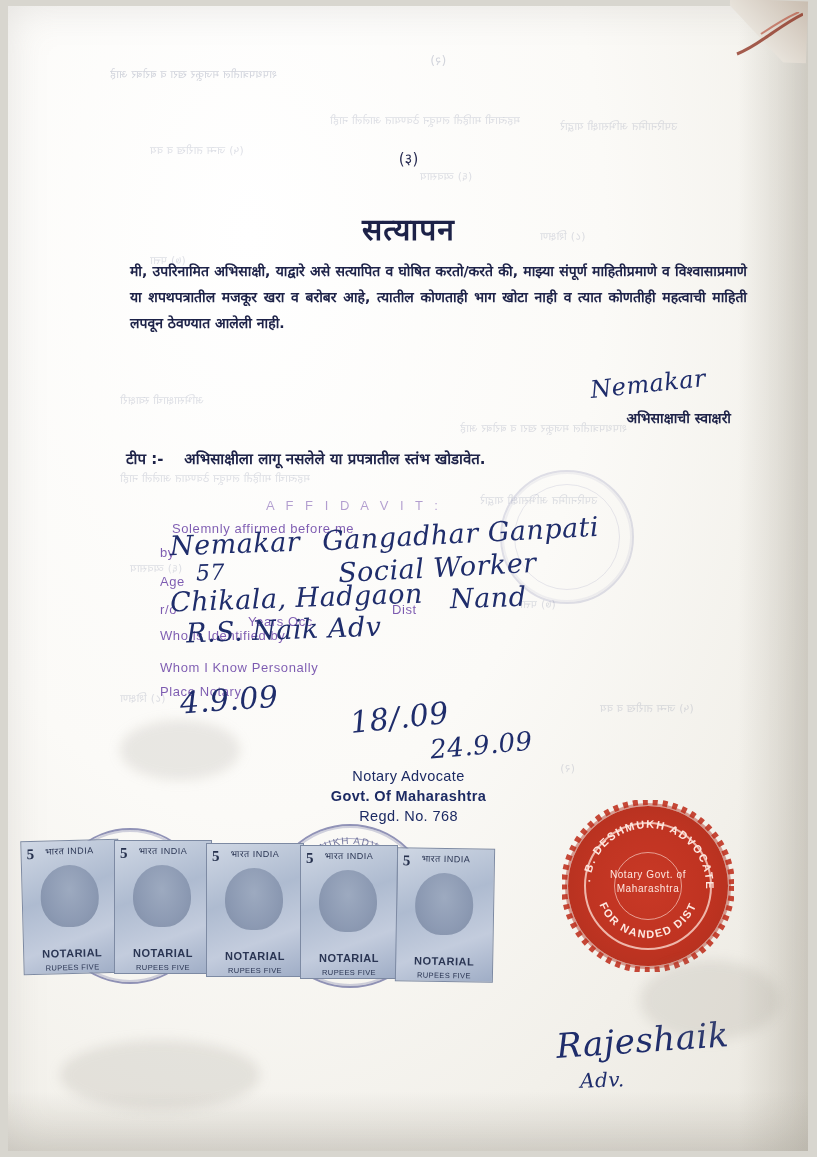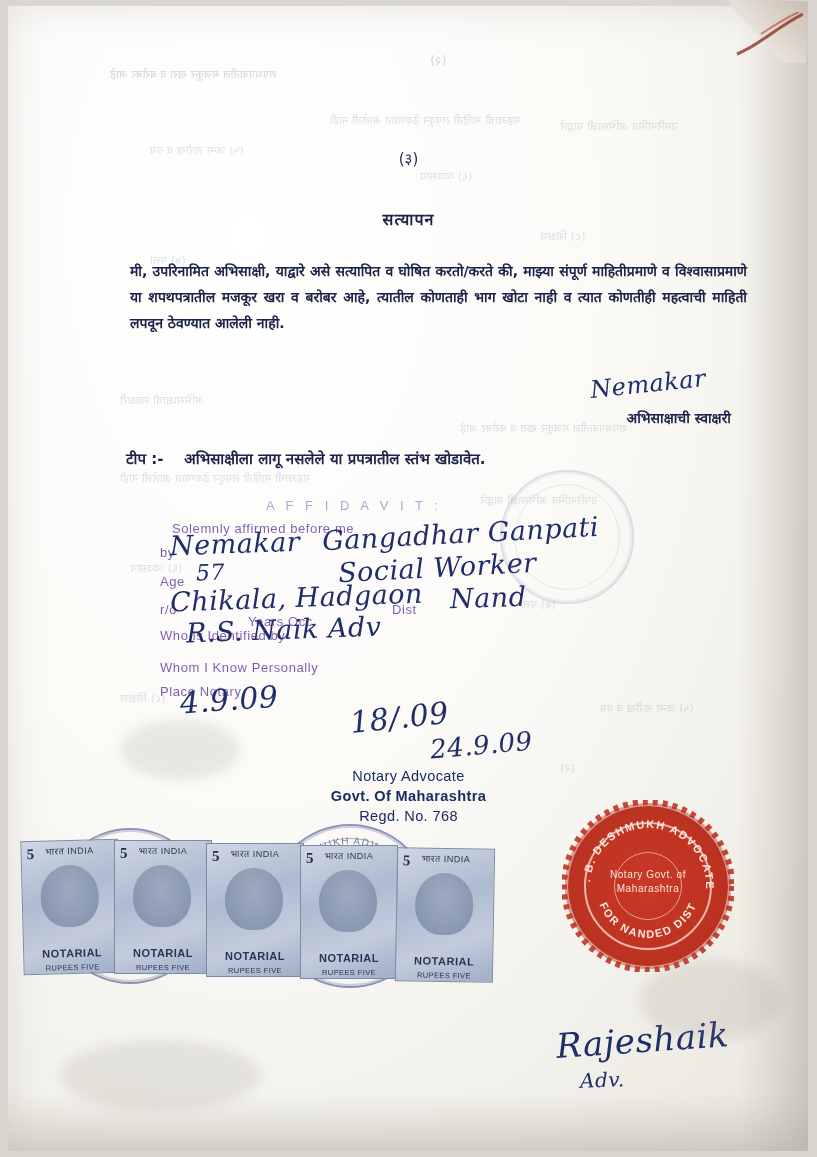--- a/index.html
+++ b/index.html
@@ -79,21 +79,21 @@
     text-align: center;
     font-family: "DejaVu Sans", sans-serif;
     font-size: 15px;
     color: #2b2f55;
   }
   .heading {
     position: absolute;
     width: 100%;
     text-align: center;
     font-family: "DejaVu Sans", sans-serif;
-    font-size: 16px;
+    font-size: 30px;
     font-weight: bold;
     color: #1d2248;
     letter-spacing: 1px;
   }
   .body-text {
     position: absolute;
     left: 130px;
     right: 70px;
     font-family: "DejaVu Sans", sans-serif;
     font-size: 14px;

